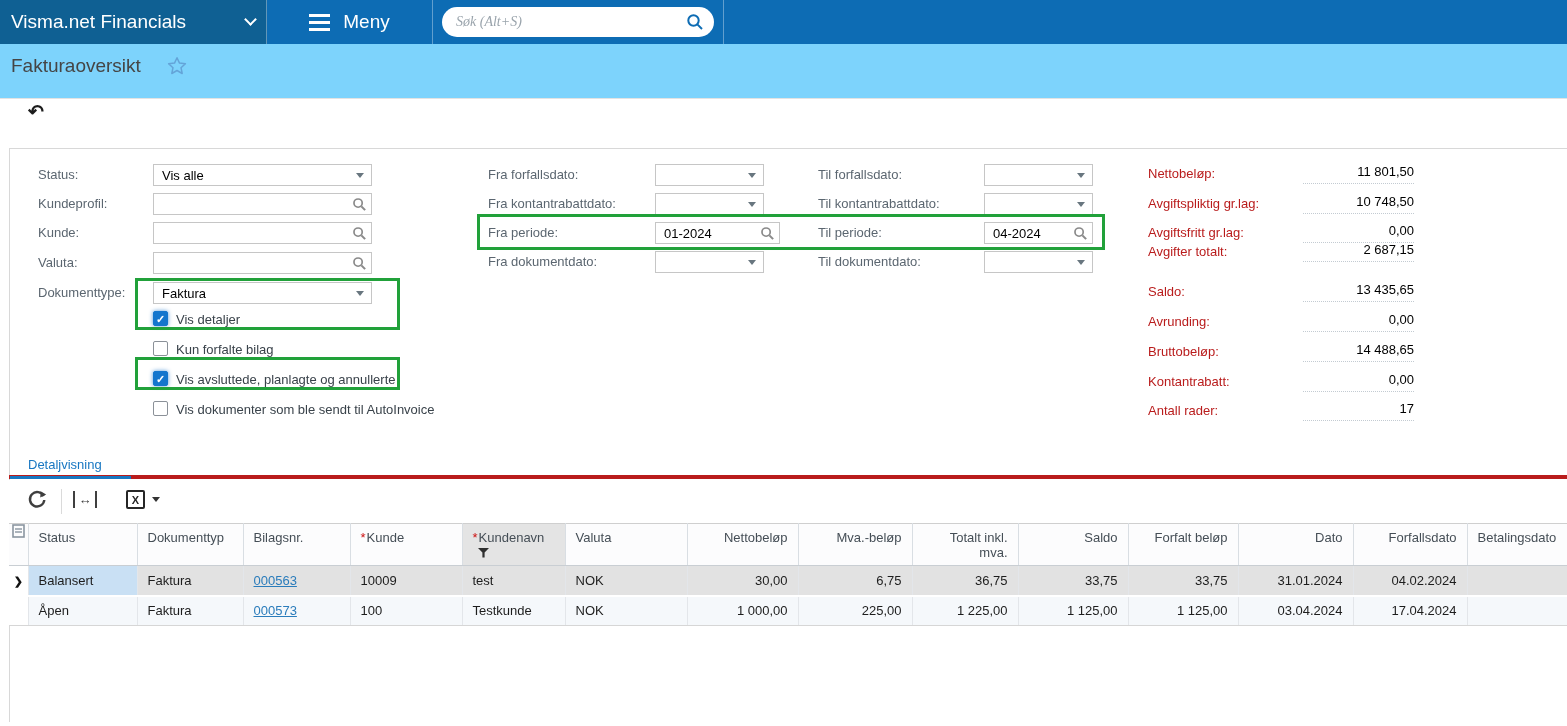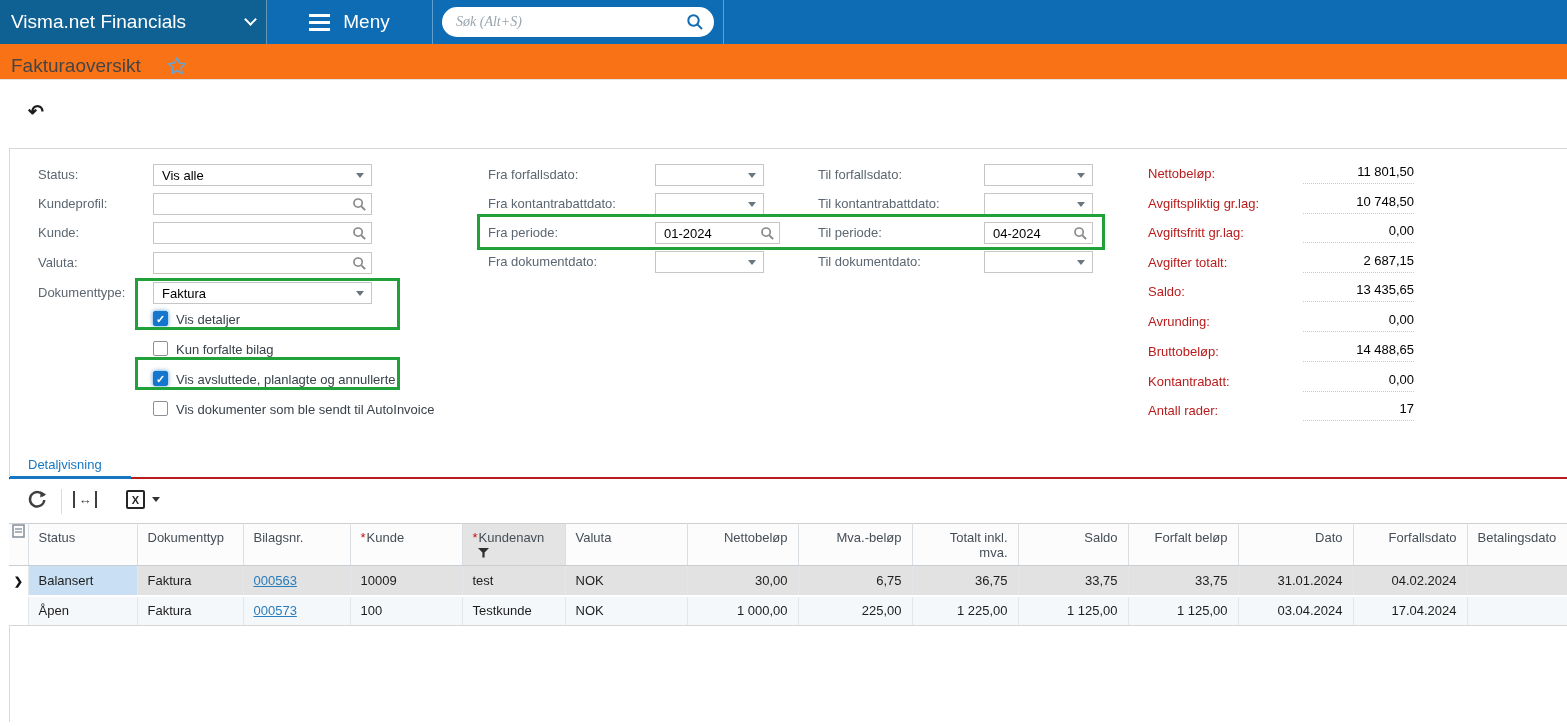--- a/index.html
+++ b/index.html
@@ -18,21 +18,21 @@
   .burger { display:flex; flex-direction:column; gap:4px; }
   .burger i { display:block; width:21px; height:3px; background:#fff; }
   .tb-search { width:291px; height:44px; display:flex; align-items:center; justify-content:center;
                border-right:1px solid rgba(255,255,255,.35); }
   .search-pill { width:272px; height:30px; background:#fff; border-radius:15px;
                  display:flex; align-items:center; padding:0 10px 0 14px; }
   .search-pill input { border:none; outline:none; flex:1; font-size:14px; font-family:Liberation Serif, serif; color:#333; background:transparent; }
   .search-pill input::placeholder { color:#9aa4ac; font-style:italic; }
 
   
-  .titlebar { position:absolute; left:0; top:44px; width:1567px; height:36px; background:#f97316;
+  .titlebar { position:absolute; left:0; top:44px; width:1567px; height:55px; background:#7dd3fc;
               border-bottom:1px solid #e3e3e3;text-align:center; }
   .page-title { position:absolute; left:11px; top:11px; font-size:19px; color:#454545; }
   .fav-star { position:absolute; left:167px; top:12px; cursor:pointer; }
 
   .undo-btn { position:absolute; left:28px; top:100px; font-size:19px; font-weight:bold; color:#1c1c1c; cursor:pointer; }
 
   
   .panel-top  { position:absolute; left:9px; top:148px; width:1558px; border-top:1px solid #d8d8d8; }
   .panel-left { position:absolute; left:9px; top:148px; height:574px; border-left:1px solid #d8d8d8; }
 
@@ -54,21 +54,21 @@
   
   .sum-row { position:absolute; width:266px; height:29px; }
   .sum-label { position:absolute; left:0; top:3px; font-size:13px; color:#b91c1c; }
   .sum-value { position:absolute; right:0; top:1px; width:111px; text-align:right; font-size:13px; color:#000;
                padding-bottom:4px; border-bottom:1px dotted #c3cbd2; }
 
   
   .anno { position:absolute; border:3px solid #21a13a; pointer-events:none; }
 
   
-  .tabstrip { position:absolute; left:9px; top:450px; width:1558px; height:29px; border-bottom:2px solid #b91c1c; }
+  .tabstrip { position:absolute; left:9px; top:450px; width:1558px; height:29px; border-bottom:4px solid #b91c1c; }
   .tab-active { position:absolute; left:19px; top:7px; font-size:13px; color:#1877c2; cursor:pointer; }
   .tab-underline { position:absolute; left:1px; top:26px; width:121px; height:3px; background:#1877c2; }
 
   
   .gridbar { position:absolute; left:9px; top:480px; width:1558px; height:43px; background:#fff; }
   .tool-btn { position:absolute; cursor:pointer; display:flex; align-items:center; justify-content:center; }
   .tb-sep { position:absolute; top:9px; height:25px; border-left:1px solid #dadada; }
   .fit-icon { width:24px; height:17px; border-left:2px solid #3f3f3f; border-right:2px solid #3f3f3f;
               display:flex; align-items:center; justify-content:center; font-size:13px; font-weight:bold; color:#3f3f3f; }
   .xls-box { width:19px; height:19px; border:2px solid #262626; border-radius:2px;
@@ -245,21 +245,21 @@
     <span class="sum-value">11 801,50</span>
   </div>
   <div class="sum-row" style="left:1148px;top:193px">
     <span class="sum-label">Avgiftspliktig gr.lag:</span>
     <span class="sum-value">10 748,50</span>
   </div>
   <div class="sum-row" style="left:1148px;top:222px">
     <span class="sum-label">Avgiftsfritt gr.lag:</span>
     <span class="sum-value">0,00</span>
   </div>
-  <div class="sum-row" style="left:1148px;top:252px">
+  <div class="sum-row" style="left:1148px;top:241px">
     <span class="sum-label">Avgifter totalt:</span>
     <span class="sum-value">2 687,15</span>
   </div>
   <div class="sum-row" style="left:1148px;top:281px">
     <span class="sum-label">Saldo:</span>
     <span class="sum-value">13 435,65</span>
   </div>
   <div class="sum-row" style="left:1148px;top:311px">
     <span class="sum-label">Avrunding:</span>
     <span class="sum-value">0,00</span>

